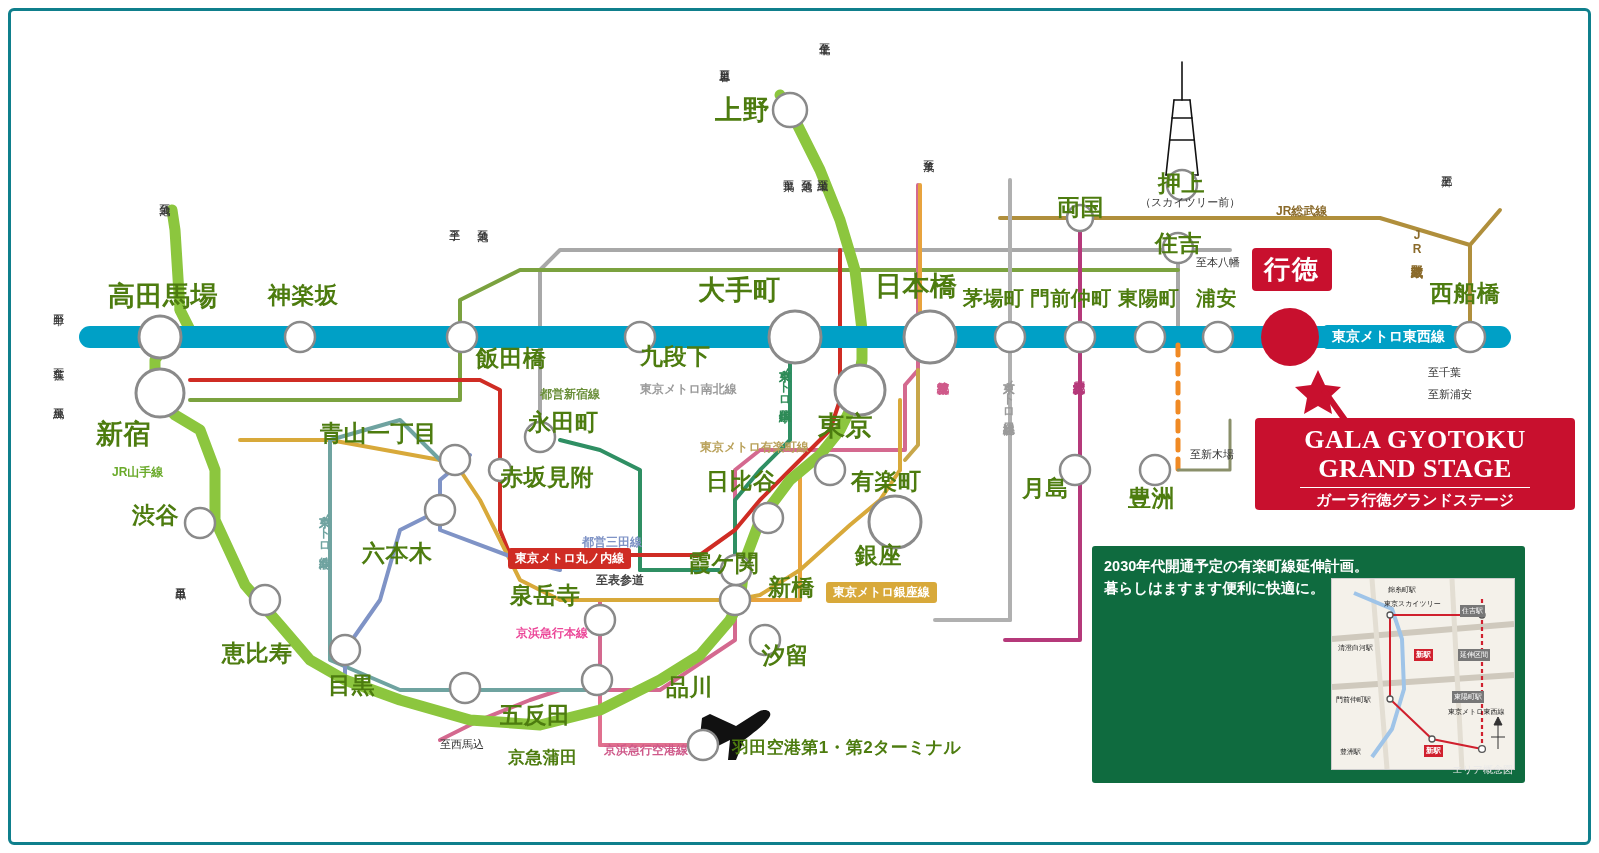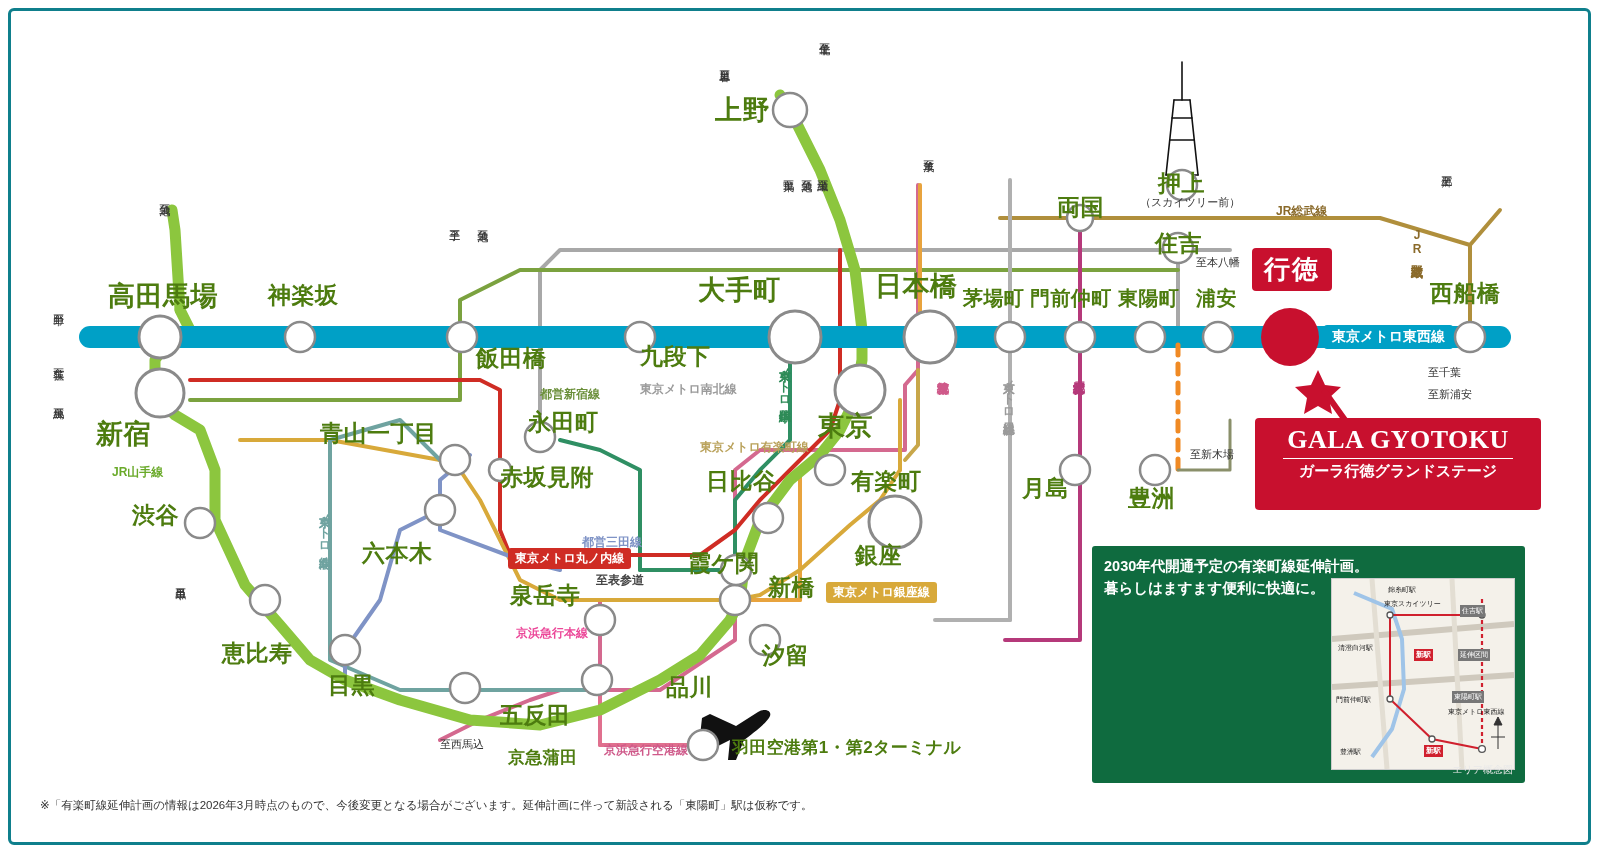--- a/index.html
+++ b/index.html
@@ -14,21 +14,21 @@
   .s20{font-size:20px;}
   .s17{font-size:17px;}
   .small{position:absolute;font-size:11px;color:#333;white-space:nowrap;line-height:1.15;}
   .vsmall{position:absolute;font-size:11px;color:#333;white-space:nowrap;writing-mode:vertical-rl;text-orientation:upright;line-height:1.15;}
   .linelbl{position:absolute;font-size:12px;white-space:nowrap;font-weight:700;}
   .vlinelbl{position:absolute;font-size:12px;white-space:nowrap;font-weight:700;writing-mode:vertical-rl;text-orientation:upright;}
   .tozai-badge{position:absolute;background:#00a0c6;color:#fff;font-size:14px;font-weight:700;padding:3px 8px;border-radius:3px;white-space:nowrap;}
   .ginza-badge{position:absolute;background:#d8a93a;color:#fff;font-size:12px;font-weight:700;padding:2px 7px;border-radius:3px;white-space:nowrap;}
   .marunouchi-badge{position:absolute;background:#cf2c24;color:#fff;font-size:12px;font-weight:700;padding:2px 7px;border-radius:3px;white-space:nowrap;}
   .gyotoku-badge{position:absolute;background:#c8102e;color:#fff;font-size:26px;font-weight:700;padding:4px 12px;border-radius:4px;letter-spacing:2px;}
-  #gala{position:absolute;left:1255px;top:418px;width:286px;height:92px;background:#c8102e;border-radius:4px;color:#fff;text-align:center;padding-top:7px;box-sizing:border-box;}
+  #gala{position:absolute;left:1255px;top:418px;width:320px;height:92px;background:#c8102e;border-radius:4px;color:#fff;text-align:center;padding-top:7px;box-sizing:border-box;}
   #gala .l1{font-size:26px;font-weight:700;letter-spacing:0.5px;line-height:1.12;font-family:"Liberation Serif",serif;}
   #gala .l2{font-size:26px;font-weight:700;letter-spacing:0.5px;line-height:1.12;font-family:"Liberation Serif",serif;}
   #gala .sep{width:230px;height:1px;background:#fff;margin:4px auto 3px;}
   #gala .l3{font-size:15px;font-weight:700;}
   #infobox{position:absolute;left:1092px;top:546px;width:433px;height:237px;background:#0f6b3f;border-radius:3px;box-sizing:border-box;padding:10px 12px;color:#fff;}
   #infobox .head{font-size:14.5px;font-weight:700;line-height:1.5;}
   #infobox .body{font-size:13.5px;line-height:1.62;margin-top:9px;width:228px;}
   #minimap{position:absolute;right:10px;top:32px;width:182px;height:190px;background:#fff;border:1px solid #ccc;}
   #minimap-cap{position:absolute;right:12px;bottom:-18px;font-size:10px;color:#444;}
   #footnote{position:absolute;left:40px;top:798px;font-size:11.5px;color:#333;}
@@ -256,20 +256,21 @@
   <div class="linelbl" style="left:596px;top:572px;color:#444;">至表参道</div>
   <div class="linelbl" style="left:516px;top:625px;color:#ec4899;">京浜急行本線</div>
   <div class="linelbl" style="left:604px;top:742px;color:#cf5a8a;">京浜急行空港線</div>
 
   <div class="tozai-badge" style="left:1324px;top:325px;">東京メトロ東西線</div>
 
   <div class="gyotoku-badge" style="left:1252px;top:248px;">行徳</div>
 
   <div id="gala">
     <div class="l1">GALA GYOTOKU</div>
+    <div class="l2">GRAND STAGE</div>
     <div class="sep"></div>
     <div class="l3">ガーラ行徳グランドステージ</div>
   </div>
 
   <div id="infobox">
     <div class="head">
       <div>2030年代開通予定の有楽町線延伸計画。</div>
       <div>暮らしはますます便利に快適に。</div>
     </div>
 
@@ -303,14 +304,13 @@
       <div class="mm-gray" style="left:126px;top:70px;">延伸区間</div>
       <div class="mm-txt" style="left:4px;top:116px;">門前仲町駅</div>
       <div class="mm-gray" style="left:120px;top:112px;">東陽町駅</div>
       <div class="mm-txt" style="left:116px;top:128px;">東京メトロ東西線</div>
       <div class="mm-txt" style="left:8px;top:168px;">豊洲駅</div>
       <div class="mm-red" style="left:92px;top:166px;">新駅</div>
     </div>
     <div id="minimap-cap" style="right:12px;bottom:6px;color:#e8e8e8;font-size:10px;position:absolute;">エリア概念図</div>
   </div>
 
-  <div id="footnote">※「有楽町線延伸計画の情報は2026年3月時点のもので、今後変更となる場合がございます。延伸計画に伴って新設される「東陽町」駅は仮称です。</div>
 </div>
 
 </body></html>

